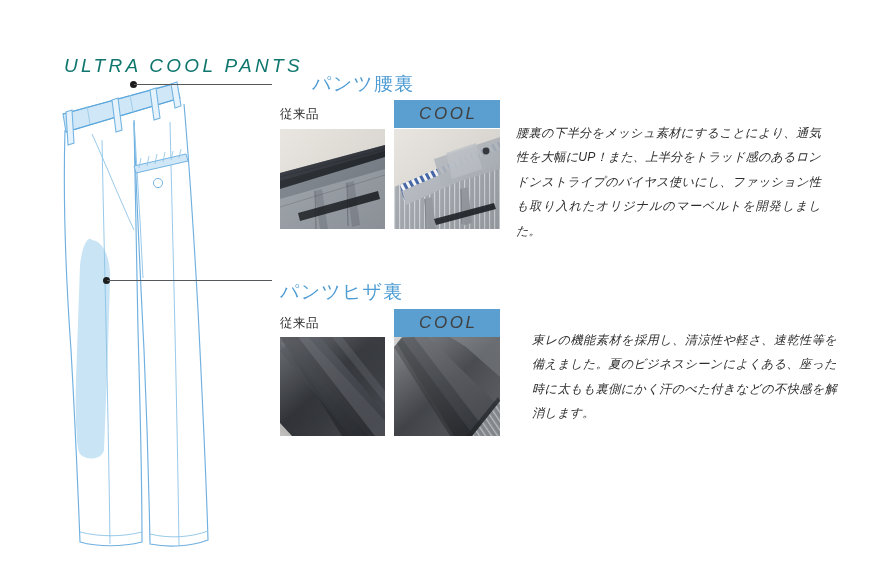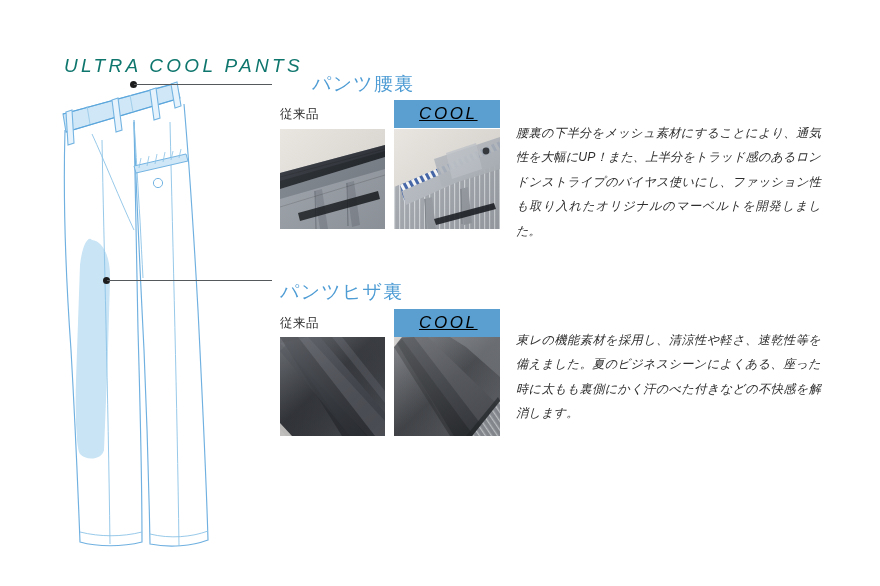--- a/index.html
+++ b/index.html
@@ -69,29 +69,28 @@
     position: absolute;
     font-size: 12.5px;
     color: #2b2b2b;
     font-weight: 400;
     letter-spacing: 0.5px;
     white-space: nowrap;
   }
   .cool-banner {
     position: absolute;
     background: #5a9fd0;
-    color: #000000;
+    color: #404040;
     font-size: 17px;
     font-style: italic;
     letter-spacing: 2.6px;
     display: flex;
     align-items: center;
     justify-content: center;
     text-indent: 2.6px;
-    text-decoration: underline;
   }
 
   
   .photo {
     position: absolute;
     overflow: hidden;
     background: #d9d9d9;
   }
   .photo svg { display: block; }
 
@@ -310,14 +309,14 @@
       <path d="M0,2 L20,0 L96,99 L60,99 Z" fill="#303338" opacity="0.55"></path>
       <path d="M0,10 L8,2 L80,99 L56,99 Z" fill="#232629" opacity="0.45"></path>
       <path d="M56,0 L106,0 L106,40 L72,10 Z" fill="#888c92" opacity="0.5"></path>
       <path d="M78,99 L106,64 L106,99 Z" fill="url(#pinstripe2)"></path>
       <path d="M72,99 L104,60 L106,64 L78,99 Z" fill="#2a2d31" opacity="0.7"></path>
       <path d="M0,0 L8,0 L0,10 Z" fill="#e8e5e0" opacity="0.8"></path>
       <rect width="106" height="99" fill="url(#g6)"></rect>
     </svg>
   </div>
 
-  <div class="body-copy" style="left:516px; top:328px; width:305px;">東レの機能素材を採用し、清涼性や軽さ、速乾性等を備えました。夏のビジネスシーンによくある、座った時に太もも裏側にかく汗のべた付きなどの不快感を解消します。</div>
+  <div class="body-copy" style="left:532px; top:328px; width:305px;">東レの機能素材を採用し、清涼性や軽さ、速乾性等を備えました。夏のビジネスシーンによくある、座った時に太もも裏側にかく汗のべた付きなどの不快感を解消します。</div>
 </div>
 
 </body></html>

